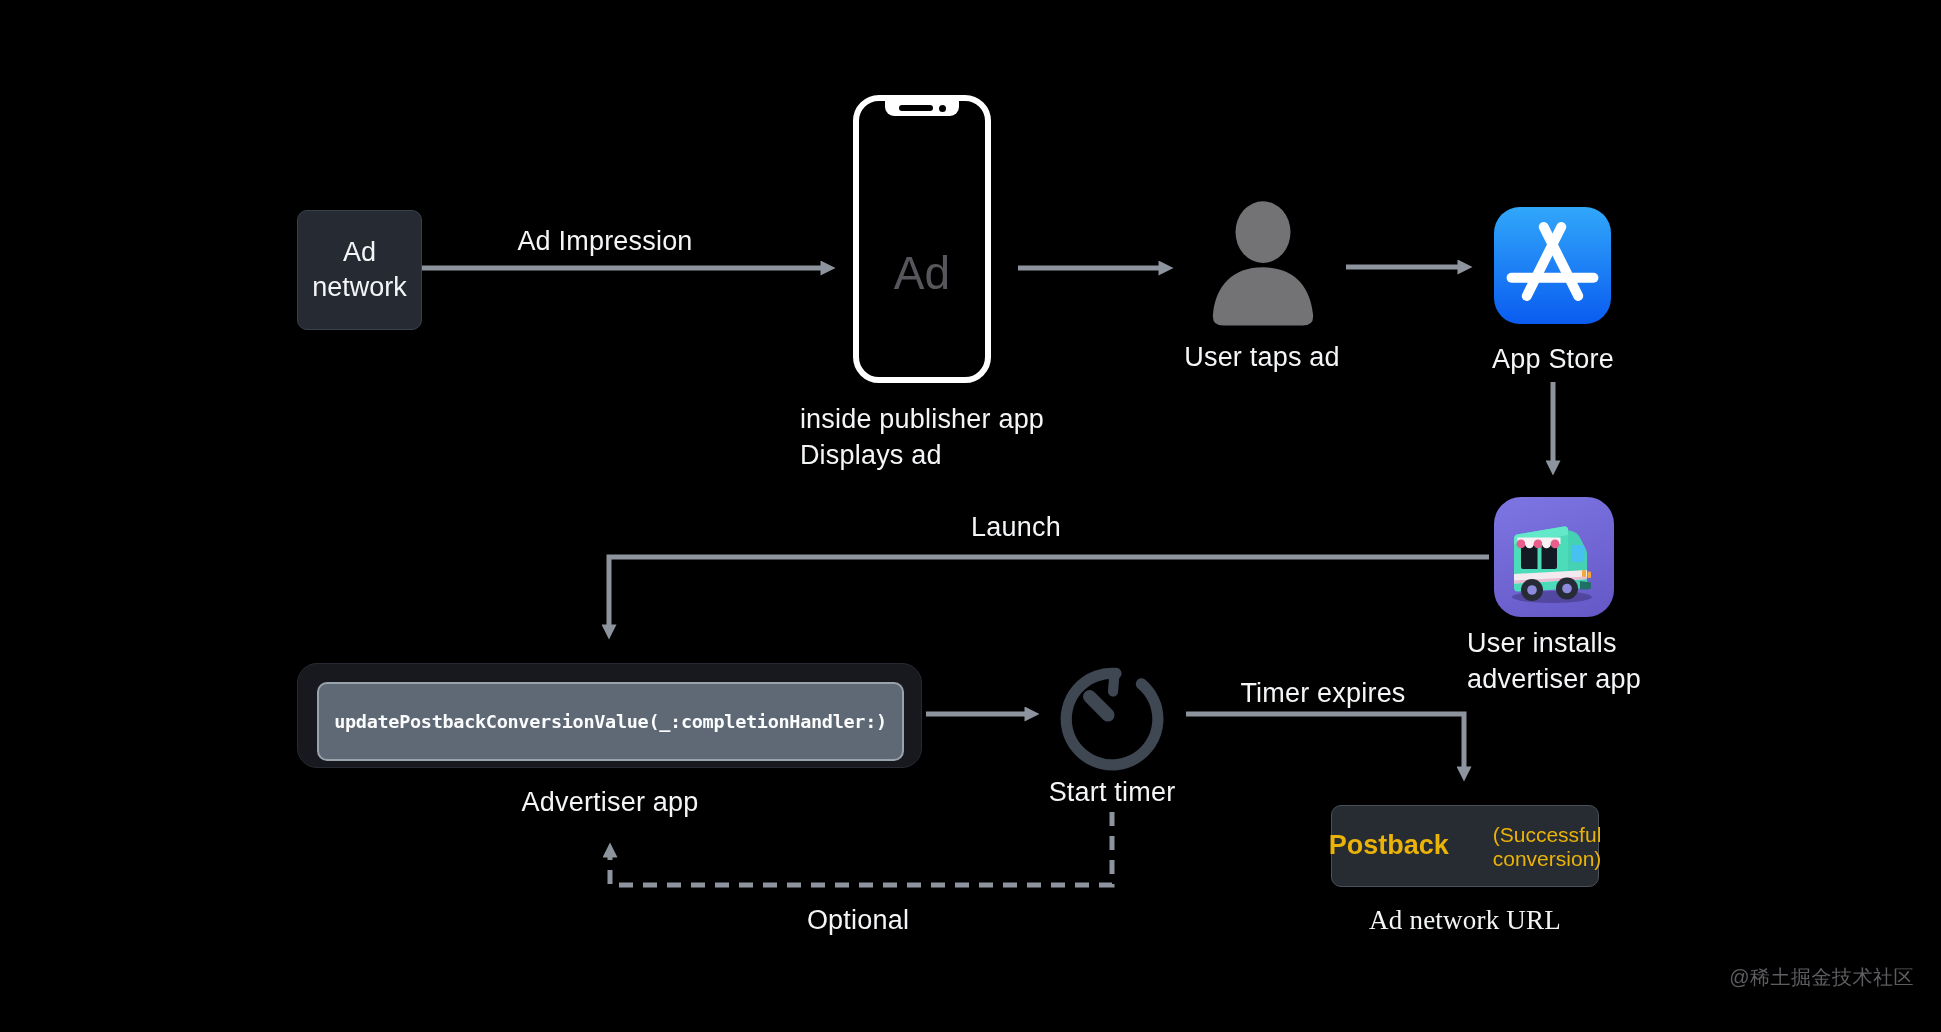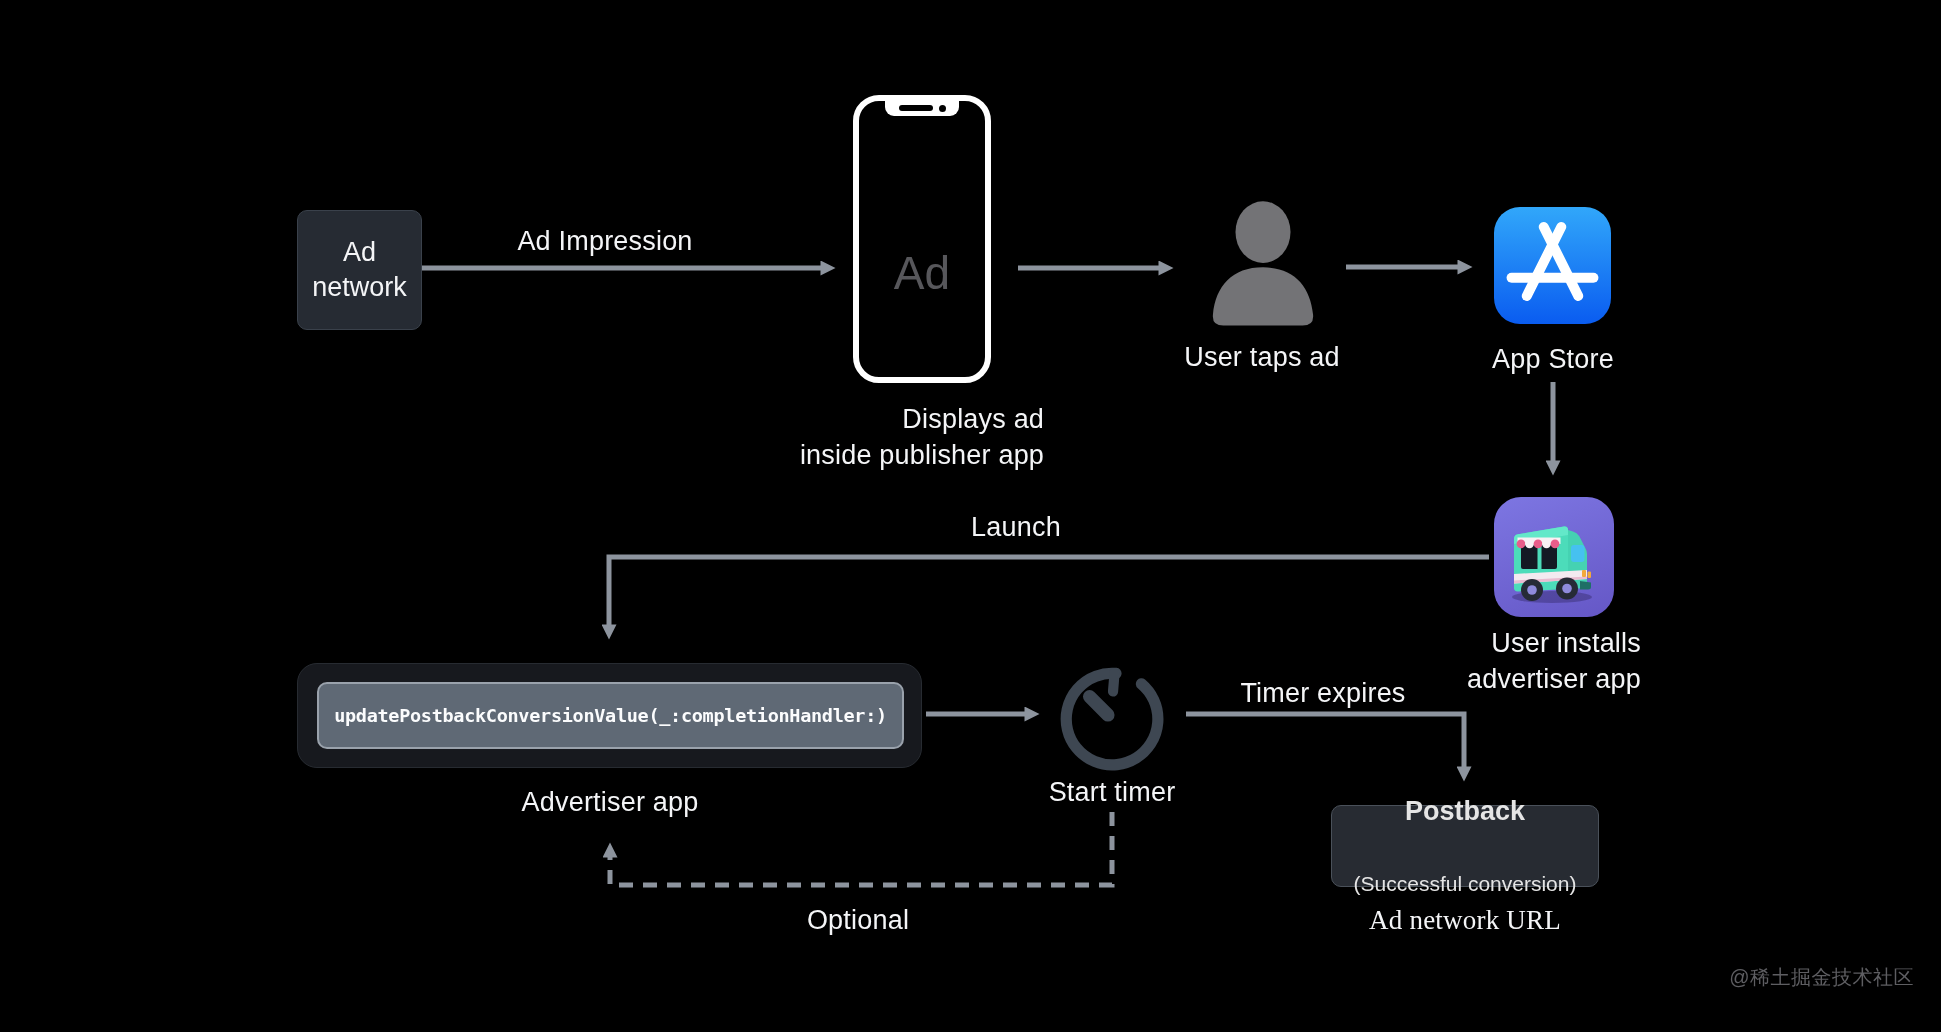--- a/index.html
+++ b/index.html
@@ -2,21 +2,21 @@
 <html><head>
 <meta charset="utf-8">
 <style>
   html,body{margin:0;padding:0;background:#000;}
   .canvas{
     position:relative;width:1941px;height:1032px;background:#000;overflow:hidden;
     font-family:"Liberation Sans",sans-serif;
   }
   .lbl{
     position:absolute;color:#f4f5f7;font-size:27px;line-height:1.32;
-    text-align:right;transform:translateX(-50%);white-space:nowrap;font-weight:400;
+    text-align:left;transform:translateX(-50%);white-space:nowrap;font-weight:400;
     letter-spacing:.2px;
   }
   .connectors{position:absolute;left:0;top:0;pointer-events:none;}
   
   .node-box{
     position:absolute;background:#262b33;border:1px solid #3a414b;border-radius:10px;
     display:flex;flex-direction:column;align-items:center;justify-content:center;
     color:#f4f5f7;text-align:center;
   }
   .node-box .big{font-size:27px;line-height:1.3;}
@@ -35,34 +35,34 @@
   .phone-screen-label{
     position:absolute;left:0;right:0;top:145px;text-align:center;
     color:#57575b;font-size:46px;font-weight:400;
   }
   
   .code-outer{
     position:absolute;left:297px;top:663px;width:625px;height:105px;
     background:#17191e;border:1px solid #272b31;border-radius:20px;box-sizing:border-box;
   }
   .code-inner{
-    position:absolute;left:19px;top:18px;width:587px;height:67px;box-sizing:border-box;
+    position:absolute;left:19px;top:18px;width:587px;height:79px;box-sizing:border-box;
     background:#5f6975;border:2px solid #9aa2ac;border-radius:10px;
     display:flex;align-items:center;justify-content:center;
   }
   .code-inner code{
     font-family:"DejaVu Sans Mono","Liberation Mono",monospace;
     font-size:18.5px;font-weight:bold;color:#fbfcfd;letter-spacing:-.3px;white-space:nowrap;
   }
   
   .postback{
     position:absolute;left:1331px;top:805px;width:268px;height:82px;box-sizing:border-box;
     background:#272b32;border:1.5px solid #4a515a;border-radius:10px;
-    display:flex;flex-direction:column;align-items:center;justify-content:center;
-    color:#e5e5e5;
+    display:flex;flex-direction:row;align-items:center;justify-content:center;
+    color:#eab308;
     gap:44px;
   }
   .postback .t1{font-size:27px;font-weight:600;line-height:1.15;}
   .postback .t2{font-size:21px;font-weight:400;margin-top:1px;}
   
   .appicon{position:absolute;overflow:hidden;}
   .appstore-icon{
     left:1494px;top:207px;width:117px;height:117px;border-radius:26px;
     background:linear-gradient(180deg,#31a7fa 0%,#0a5cf0 100%);
     display:flex;align-items:center;justify-content:center;
@@ -107,22 +107,22 @@
   <div class="lbl" style="left:605px;top:224px;">Ad Impression</div>
 
   <div class="phone">
     <div class="notch">
       <span class="pill"></span>
       <span class="dot"></span>
     </div>
     <div class="phone-screen-label">Ad</div>
   </div>
   <div class="lbl" style="left:922px;top:402px;">
+    <div>inside publisher app</div>
     <div>Displays ad</div>
-    <div>inside publisher app</div>
   </div>
 
   <svg style="position:absolute;left:1197px;top:198px;" width="132" height="132" viewBox="0 0 120 120">
     <g fill="#737376">
       <ellipse cx="60" cy="31" rx="25" ry="28"></ellipse>
       <path d="M60 63 C 32 63 17 80 14.5 106 Q 13.5 116 24 116 L 96 116 Q 106.5 116 105.5 106 C 103 80 88 63 60 63 Z"></path>
     </g>
   </svg>
   <div class="lbl" style="left:1262px;top:340px;">User taps ad</div>
 

